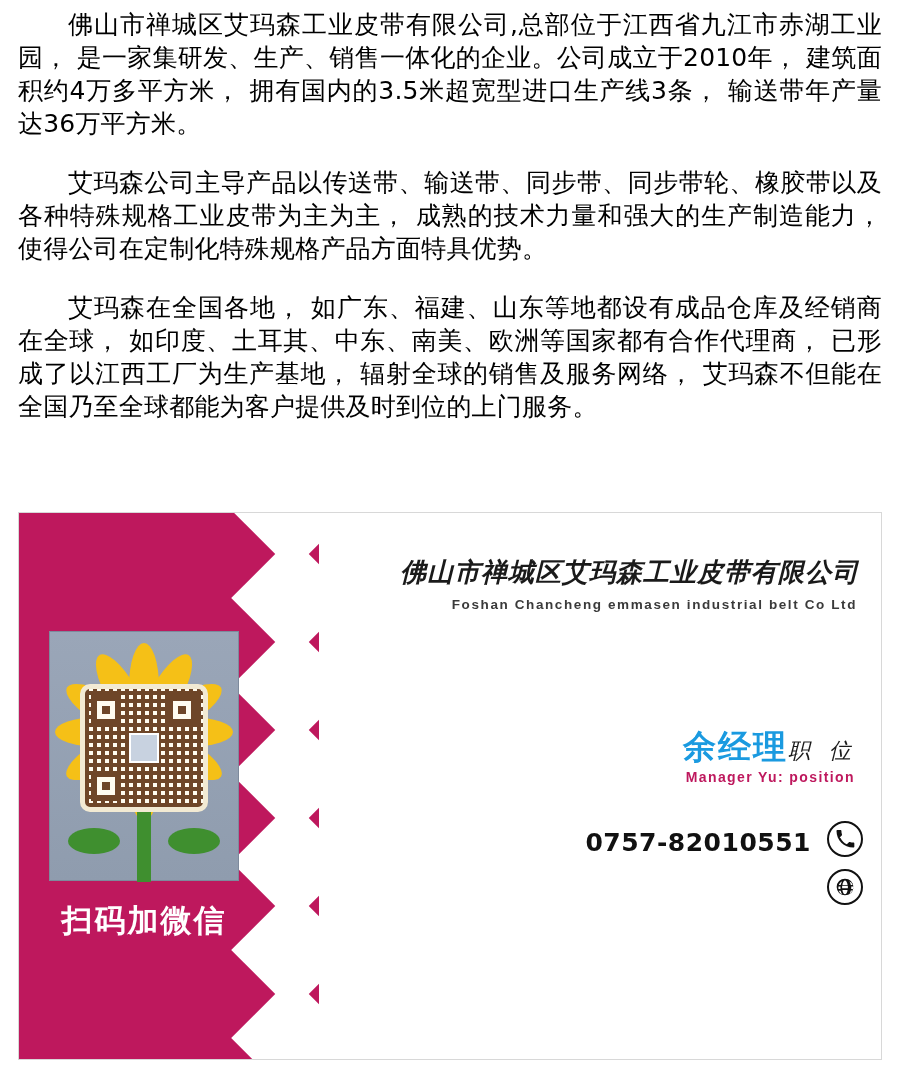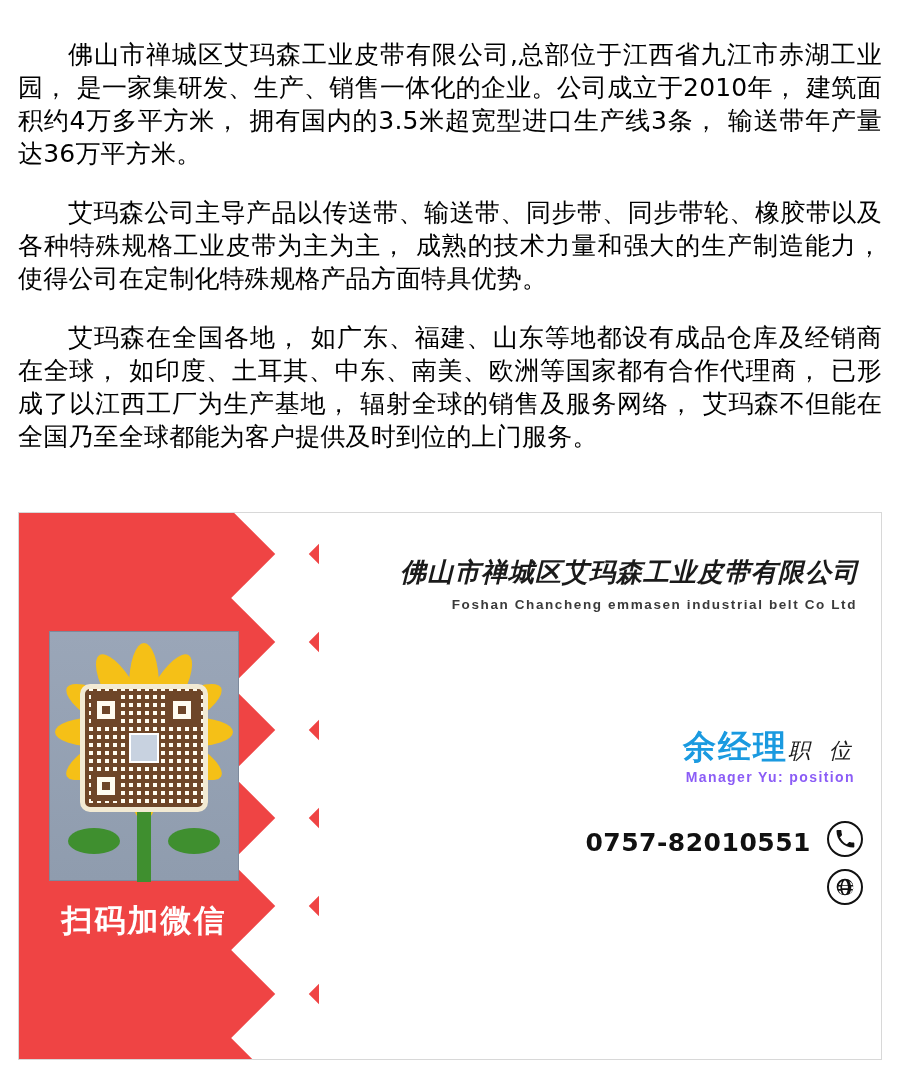--- a/index.html
+++ b/index.html
@@ -11,21 +11,21 @@
   body {
     width: 900px;
     height: 1084px;
     position: relative;
     font-family: "Liberation Sans", sans-serif;
     overflow: hidden;
   }
 
   
   .doc-text {
-    padding: 38px 18px 0 18px;
+    padding: 8px 18px 0 18px;
   }
   .doc-par {
     font-family: "DejaVu Sans", sans-serif;
     font-size: 25px;
     line-height: 1.32;
     color: #000000;
     text-indent: 2em;
     margin: 0 0 26px 0;
     letter-spacing: 0.2px;
     text-align: justify;
@@ -42,21 +42,21 @@
     border: 1px solid #d8d8d8;
     overflow: hidden;
   }
   
   .card-blue {
     position: absolute;
     left: 0;
     top: 0;
     width: 300px;
     height: 100%;
-    background: #ef4444;
+    background: #be185d;
   }
   
   .zig {
     position: absolute;
     width: 86px;
     height: 86px;
     background: #ffffff;
     transform: rotate(45deg);
   }
   .z1 { left: 230px; top: -46px; }
@@ -224,21 +224,21 @@
     padding-bottom: 4px;
     font-style: italic;
   }
   .person-en {
     position: absolute;
     right: 26px;
     top: 256px;
     font-family: "Liberation Sans", sans-serif;
     font-size: 14px;
     font-weight: bold;
-    color: #8b5cf6;
+    color: #be185d;
     letter-spacing: 1.4px;
   }
 
   .contact-list {
     position: absolute;
     right: 18px;
     top: 296px;
     width: 500px;
   }
   .contact-row {

